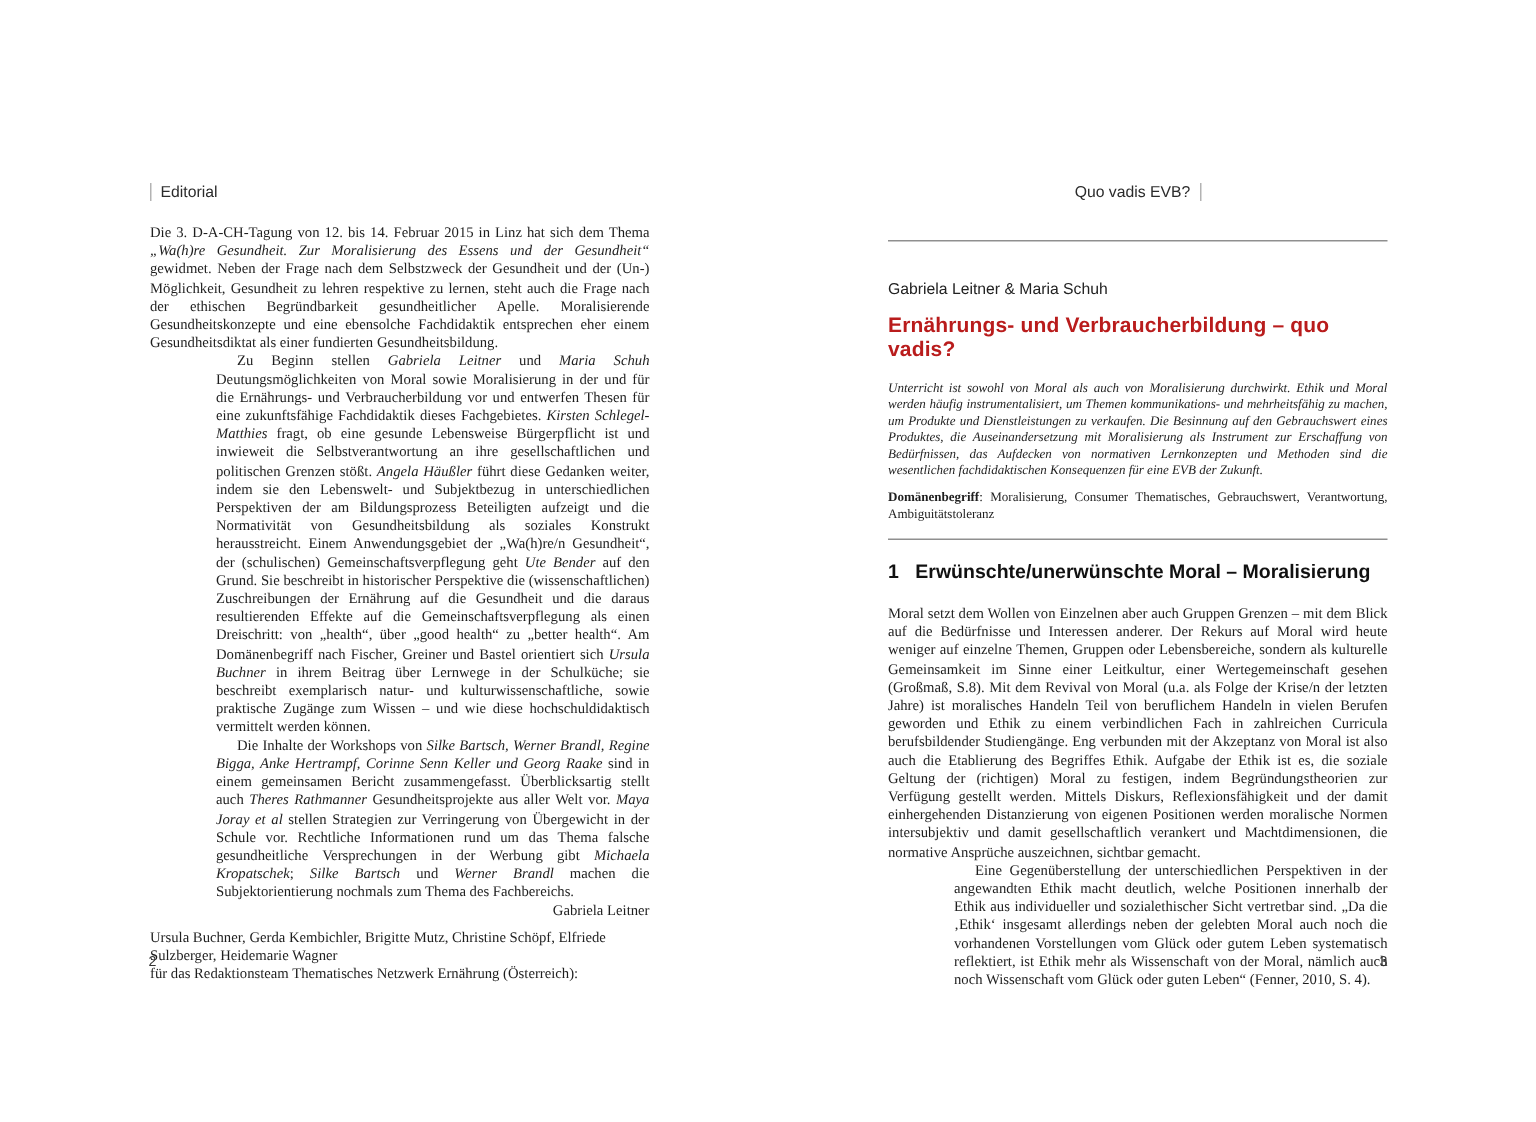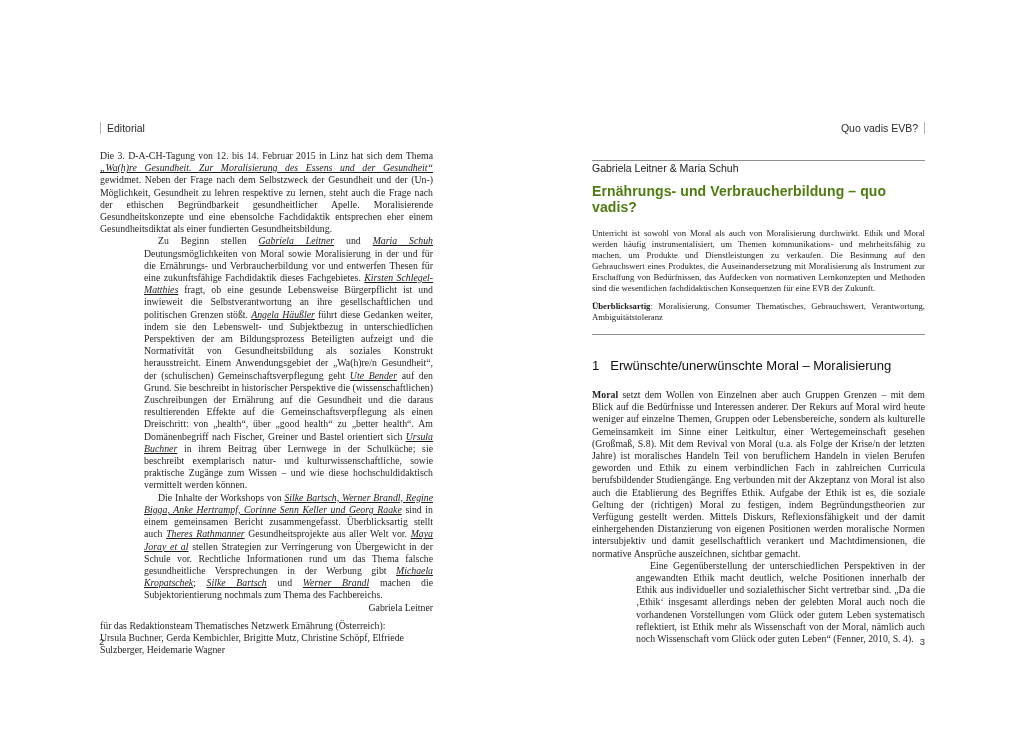--- a/index.html
+++ b/index.html
@@ -10,44 +10,44 @@
     overflow:hidden;
   }
   .spread{position:relative;width:1024px;height:748px;background:#ffffff;}
   .page{position:absolute;top:121px;width:333px;}
   .page-left{left:100px;}
   .page-right{left:592px;}
 
   
   .running-head{font-family:"Liberation Sans", sans-serif;font-size:10.5px;color:#2b2b2b;height:14px;line-height:14px;margin-bottom:15px;}
   .running-head.left .head-text{padding-left:6px;border-left:1.5px solid #b3b3b3;}
-  .running-head.right{text-align:right;}
+  .running-head.right{text-align:center;}
   .running-head.right .head-text{padding-right:6px;border-right:1.5px solid #b3b3b3;}
 
   
   .para{
     margin:0;font-size:9.8px;line-height:12.2px;text-align:justify;
     hyphens:auto;-webkit-hyphens:auto;
   }
   .para.indent{text-indent:14px;margin-left:44px;}
-  .it{font-style:italic;text-decoration:underline;}
-  .bd{font-weight:bold;}
+  .it{font-style:italic;}
+  .bd{font-weight:normal;}
   .signature{margin:0;font-size:9.8px;line-height:12.2px;text-align:right;}
   .team{margin-top:6px;font-size:9.8px;line-height:12.2px;}
 
   
   .rule{border:none;border-top:1px solid #8f8f8f;margin:0;}
   .rule-1{margin-top:25px;}
-  .authors{font-family:"Liberation Sans", sans-serif;font-size:10.5px;color:#222;margin-top:1px;}
-  .article-title{font-family:"Liberation Sans", sans-serif;font-size:14px;font-weight:bold;color:#4d7c0f;margin:9px 0 0 0;letter-spacing:0.1px;}
-  .abstract{margin:13px 0 0 0;font-size:8.7px;line-height:11px;text-align:justify;hyphens:auto;-webkit-hyphens:auto;}
+  .authors{font-family:"Liberation Sans", sans-serif;font-size:10.5px;color:#222;margin-top:26px;}
+  .article-title{font-family:"Liberation Sans", sans-serif;font-size:14px;font-weight:bold;color:#b91c1c;margin:9px 0 0 0;letter-spacing:0.1px;}
+  .abstract{margin:13px 0 0 0;font-size:8.7px;line-height:11px;text-align:justify;hyphens:auto;font-style:italic;-webkit-hyphens:auto;}
   .keywords{margin:7px 0 0 0;font-size:8.7px;line-height:11px;text-align:justify;}
   .kw-label{font-weight:bold;}
   .rule-2{margin-top:11px;}
-  .section-heading{font-family:"Liberation Sans", sans-serif;font-size:13px;font-weight:normal;color:#111;margin:23px 0 0 0;}
+  .section-heading{font-family:"Liberation Sans", sans-serif;font-size:13px;font-weight:bold;color:#111;margin:13px 0 0 0;}
   .sec-num{margin-right:11px;}
   .page-right .para.first{margin-top:16px;}
 
   
   .page-number{position:absolute;top:636px;font-family:"Liberation Sans", sans-serif;font-size:9.5px;color:#333;}
   .pn-left{left:99px;}
   .pn-right{left:825px;width:100px;text-align:right;}
 </style>
 </head>
 <body>
@@ -56,34 +56,34 @@
 
   <section class="page page-left">
     <header class="running-head left">
       <span class="head-text">Editorial</span>
     </header>
     <p class="para"><span>Die 3. D-A-CH-Tagung von 12. bis 14. Februar 2015 in Linz hat sich dem Thema </span><span class="it">„Wa(h)re Gesundheit. Zur Moralisierung des Essens und der Gesundheit“</span><span> gewidmet. Neben der Frage nach dem Selbstzweck der Gesundheit und der (Un-) Möglichkeit, Gesundheit zu lehren respektive zu lernen, steht auch die Frage nach der ethischen Begründbarkeit gesundheitlicher Apelle. Moralisierende Gesundheitskonzepte und eine ebensolche Fachdidaktik entsprechen eher einem Gesundheitsdiktat als einer fundierten Gesundheitsbildung.</span></p>
     <p class="para indent"><span>Zu Beginn stellen </span><span class="it">Gabriela Leitner</span><span> und </span><span class="it">Maria Schuh</span><span> Deutungsmöglichkeiten von Moral sowie Moralisierung in der und für die Ernährungs- und Verbraucherbildung vor und entwerfen Thesen für eine zukunftsfähige Fachdidaktik dieses Fachgebietes. </span><span class="it">Kirsten Schlegel-Matthies</span><span> fragt, ob eine gesunde Lebensweise Bürgerpflicht ist und inwieweit die Selbstverantwortung an ihre gesellschaftlichen und politischen Grenzen stößt. </span><span class="it">Angela Häußler</span><span> führt diese Gedanken weiter, indem sie den Lebenswelt- und Subjektbezug in unterschiedlichen Perspektiven der am Bildungsprozess Beteiligten aufzeigt und die Normativität von Gesundheitsbildung als soziales Konstrukt herausstreicht. Einem Anwendungsgebiet der „Wa(h)re/n Gesundheit“, der (schulischen) Gemeinschaftsverpflegung geht </span><span class="it">Ute Bender</span><span> auf den Grund. Sie beschreibt in historischer Perspektive die (wissenschaftlichen) Zuschreibungen der Ernährung auf die Gesundheit und die daraus resultierenden Effekte auf die Gemeinschaftsverpflegung als einen Dreischritt: von „health“, über „good health“ zu „better health“. Am Domänenbegriff nach Fischer, Greiner und Bastel orientiert sich </span><span class="it">Ursula Buchner</span><span> in ihrem Beitrag über Lernwege in der Schulküche; sie beschreibt exemplarisch natur- und kulturwissenschaftliche, sowie praktische Zugänge zum Wissen – und wie diese hochschuldidaktisch vermittelt werden können.</span></p>
     <p class="para indent"><span>Die Inhalte der Workshops von </span><span class="it">Silke Bartsch, Werner Brandl, Regine Bigga, Anke Hertrampf, Corinne Senn Keller und Georg Raake</span><span> sind in einem gemeinsamen Bericht zusammengefasst. Überblicksartig stellt auch </span><span class="it">Theres Rathmanner</span><span> Gesundheitsprojekte aus aller Welt vor. </span><span class="it">Maya Joray et al</span><span> stellen Strategien zur Verringerung von Übergewicht in der Schule vor. Rechtliche Informationen rund um das Thema falsche gesundheitliche Versprechungen in der Werbung gibt </span><span class="it">Michaela Kropatschek</span><span>; </span><span class="it">Silke Bartsch</span><span> und </span><span class="it">Werner Brandl</span><span> machen die Subjektorientierung nochmals zum Thema des Fachbereichs.</span></p>
     <p class="signature">Gabriela Leitner</p>
     <div class="team">
+      <div>Ursula Buchner, Gerda Kembichler, Brigitte Mutz, Christine Schöpf, Elfriede Sulzberger, Heidemarie Wagner</div>
       <div>für das Redaktionsteam Thematisches Netzwerk Ernährung (Österreich):</div>
-      <div>Ursula Buchner, Gerda Kembichler, Brigitte Mutz, Christine Schöpf, Elfriede Sulzberger, Heidemarie Wagner</div>
     </div>
   </section>
 
   <section class="page page-right">
     <header class="running-head right">
       <span class="head-text">Quo vadis EVB?</span>
     </header>
     <hr class="rule rule-1">
     <div class="authors">Gabriela Leitner &amp; Maria Schuh</div>
     <h1 class="article-title">Ernährungs- und Verbraucherbildung – quo vadis?</h1>
     <p class="abstract">Unterricht ist sowohl von Moral als auch von Moralisierung durchwirkt. Ethik und Moral werden häufig instrumentalisiert, um Themen kommunikations- und mehrheitsfähig zu machen, um Produkte und Dienstleistungen zu verkaufen. Die Besinnung auf den Gebrauchswert eines Produktes, die Auseinandersetzung mit Moralisierung als Instrument zur Erschaffung von Bedürfnissen, das Aufdecken von normativen Lernkonzepten und Methoden sind die wesentlichen fachdidaktischen Konsequenzen für eine EVB der Zukunft.</p>
-    <p class="keywords"><span class="kw-label">Überblicksartig</span><span>: Moralisierung, Consumer Thematisches, Gebrauchswert, Verantwortung, Ambiguitätstoleranz</span></p>
+    <p class="keywords"><span class="kw-label">Domänenbegriff</span><span>: Moralisierung, Consumer Thematisches, Gebrauchswert, Verantwortung, Ambiguitätstoleranz</span></p>
     <hr class="rule rule-2">
     <h2 class="section-heading"><span class="sec-num">1</span><span>Erwünschte/unerwünschte Moral – Moralisierung</span></h2>
     <p class="para first"><span class="bd">Moral</span><span> setzt dem Wollen von Einzelnen aber auch Gruppen Grenzen – mit dem Blick auf die Bedürfnisse und Interessen anderer. Der Rekurs auf Moral wird heute weniger auf einzelne Themen, Gruppen oder Lebensbereiche, sondern als kulturelle Gemeinsamkeit im Sinne einer Leitkultur, einer Wertegemeinschaft gesehen (Großmaß, S.8). Mit dem Revival von Moral (u.a. als Folge der Krise/n der letzten Jahre) ist moralisches Handeln Teil von beruflichem Handeln in vielen Berufen geworden und Ethik zu einem verbindlichen Fach in zahlreichen Curricula berufsbildender Studiengänge. Eng verbunden mit der Akzeptanz von Moral ist also auch die Etablierung des Begriffes Ethik. Aufgabe der Ethik ist es, die soziale Geltung der (richtigen) Moral zu festigen, indem Begründungstheorien zur Verfügung gestellt werden. Mittels Diskurs, Reflexionsfähigkeit und der damit einhergehenden Distanzierung von eigenen Positionen werden moralische Normen intersubjektiv und damit gesellschaftlich verankert und Machtdimensionen, die normative Ansprüche auszeichnen, sichtbar gemacht.</span></p>
     <p class="para indent"><span>Eine Gegenüberstellung der unterschiedlichen Perspektiven in der angewandten Ethik macht deutlich, welche Positionen innerhalb der Ethik aus individueller und sozialethischer Sicht vertretbar sind. „Da die ‚Ethik‘ insgesamt allerdings neben der gelebten Moral auch noch die vorhandenen Vorstellungen vom Glück oder gutem Leben systematisch reflektiert, ist Ethik mehr als Wissenschaft von der Moral, nämlich auch noch Wissenschaft vom Glück oder guten Leben“ (Fenner, 2010, S. 4).</span></p>
   </section>
 
   <div class="page-number pn-left">2</div>
   <div class="page-number pn-right">3</div>
 
 </div>

